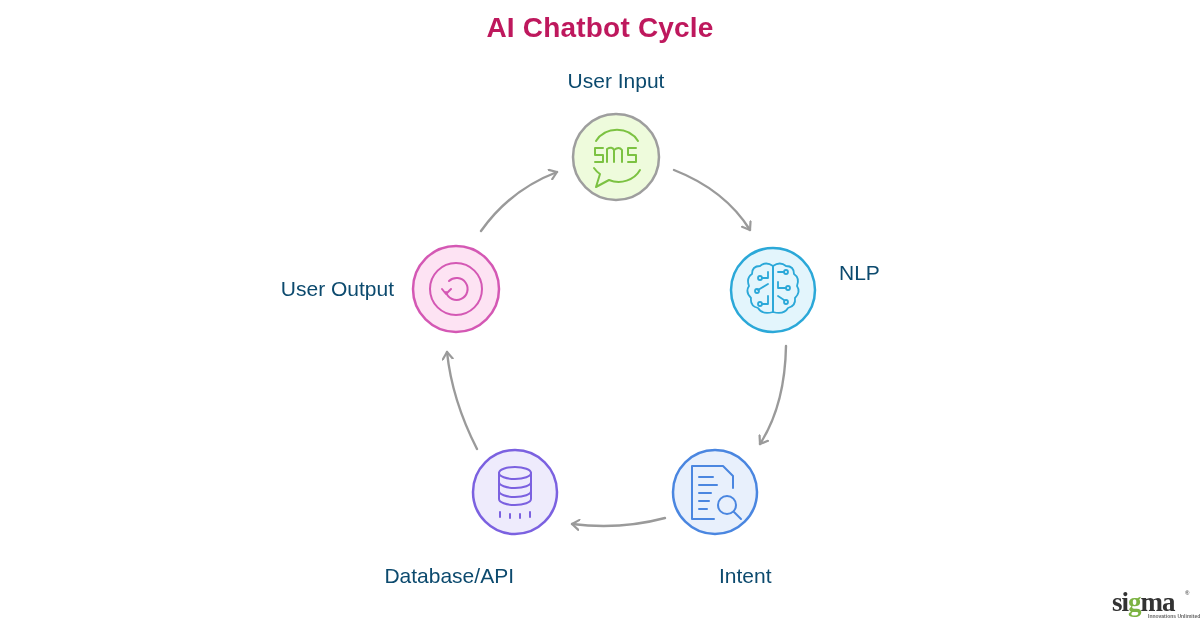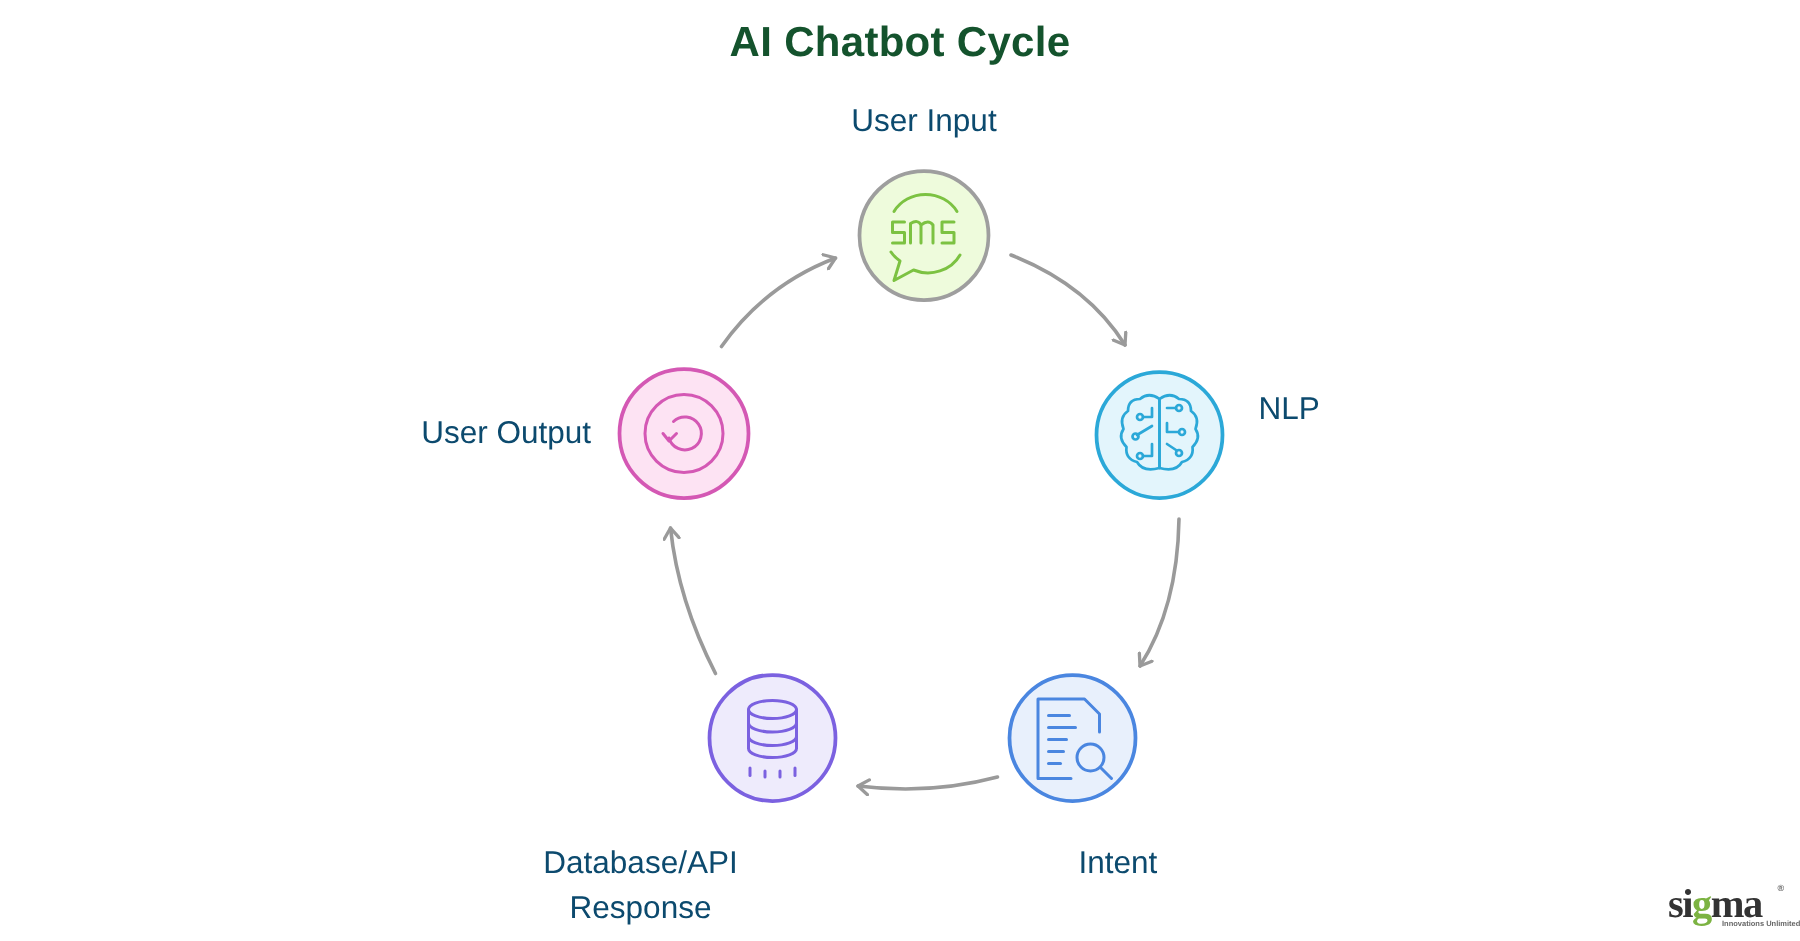--- a/index.html
+++ b/index.html
@@ -1,19 +1,19 @@
 <!DOCTYPE html>
 <html><head>
   <meta charset="utf-8">
   <style>
     html, body { margin: 0; padding: 0; background: #ffffff; }
     body { width: 1200px; height: 627px; position: relative; overflow: hidden;
            font-family: "Liberation Sans", "DejaVu Sans", sans-serif; color: #555555; }
     .title { position: absolute; left: 0; width: 1200px; top: 12px; text-align: center;
-             font-size: 28px; font-weight: bold; color: #14532d; letter-spacing: 0.2px; }
+             font-size: 28px; font-weight: bold; color: #be185d; letter-spacing: 0.2px; }
     .label { position: absolute; font-size: 21px; color: #0c4a6e; line-height: 30px; }
     .label-center { text-align: center; }
     .label-left { text-align: left; }
     .label-right { text-align: right; }
     svg#diagram { position: absolute; left: 0; top: 0; }
     .logo { position: absolute; left: 1112px; top: 590px; width: 80px; height: 34px; font-weight: bold; }
     .logo-word { font-family: "Liberation Serif", serif; font-size: 27px; color: #333333;
                  letter-spacing: -1px; line-height: 24px; }
     .logo-word .g { color: #7cb342; }
     .logo-tag { font-size: 5px; color: #666666; position: absolute; left: 36px; top: 23px; white-space: nowrap; }
@@ -113,23 +113,22 @@
 <div class="label label-center" style="left:540px; width:152px; top:66px;">User Input</div>
 
 <div class="label label-left" style="left:839px; top:258px;">
   <div>NLP</div>
 </div>
 
 <div class="label label-left" style="left:719px; top:561px;">
   <div>Intent</div>
 </div>
 
-<div class="label label-right" style="left:340px; width:174px; top:561px;text-align:center;">
+<div class="label label-right" style="left:340px; width:174px; top:561px;">
   <div>Database/API</div>
-  <div>Response</div>
 </div>
 
 <div class="label label-right" style="left:240px; width:154px; top:274px;">User Output</div>
 
 <div class="logo">
   <div class="logo-word"><span>si</span><span class="g">g</span><span>ma</span></div>
   <span class="logo-reg">®</span>
   <span class="logo-tag">Innovations Unlimited</span>
 </div>
 

